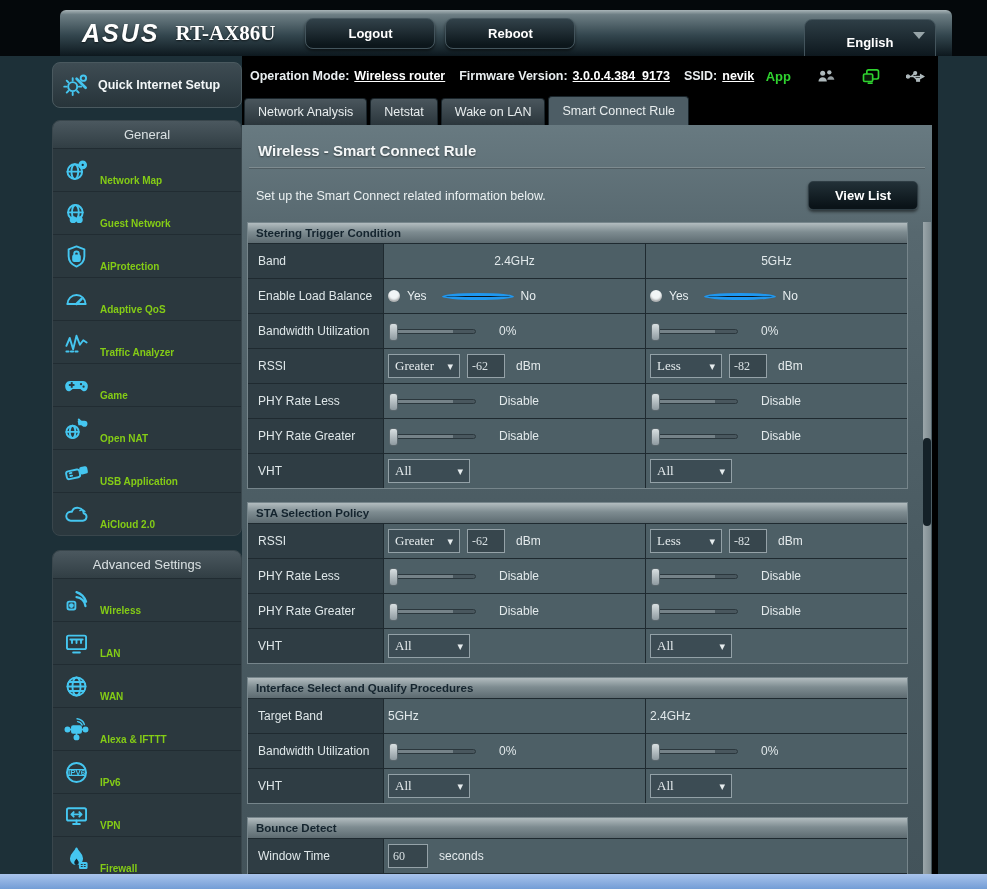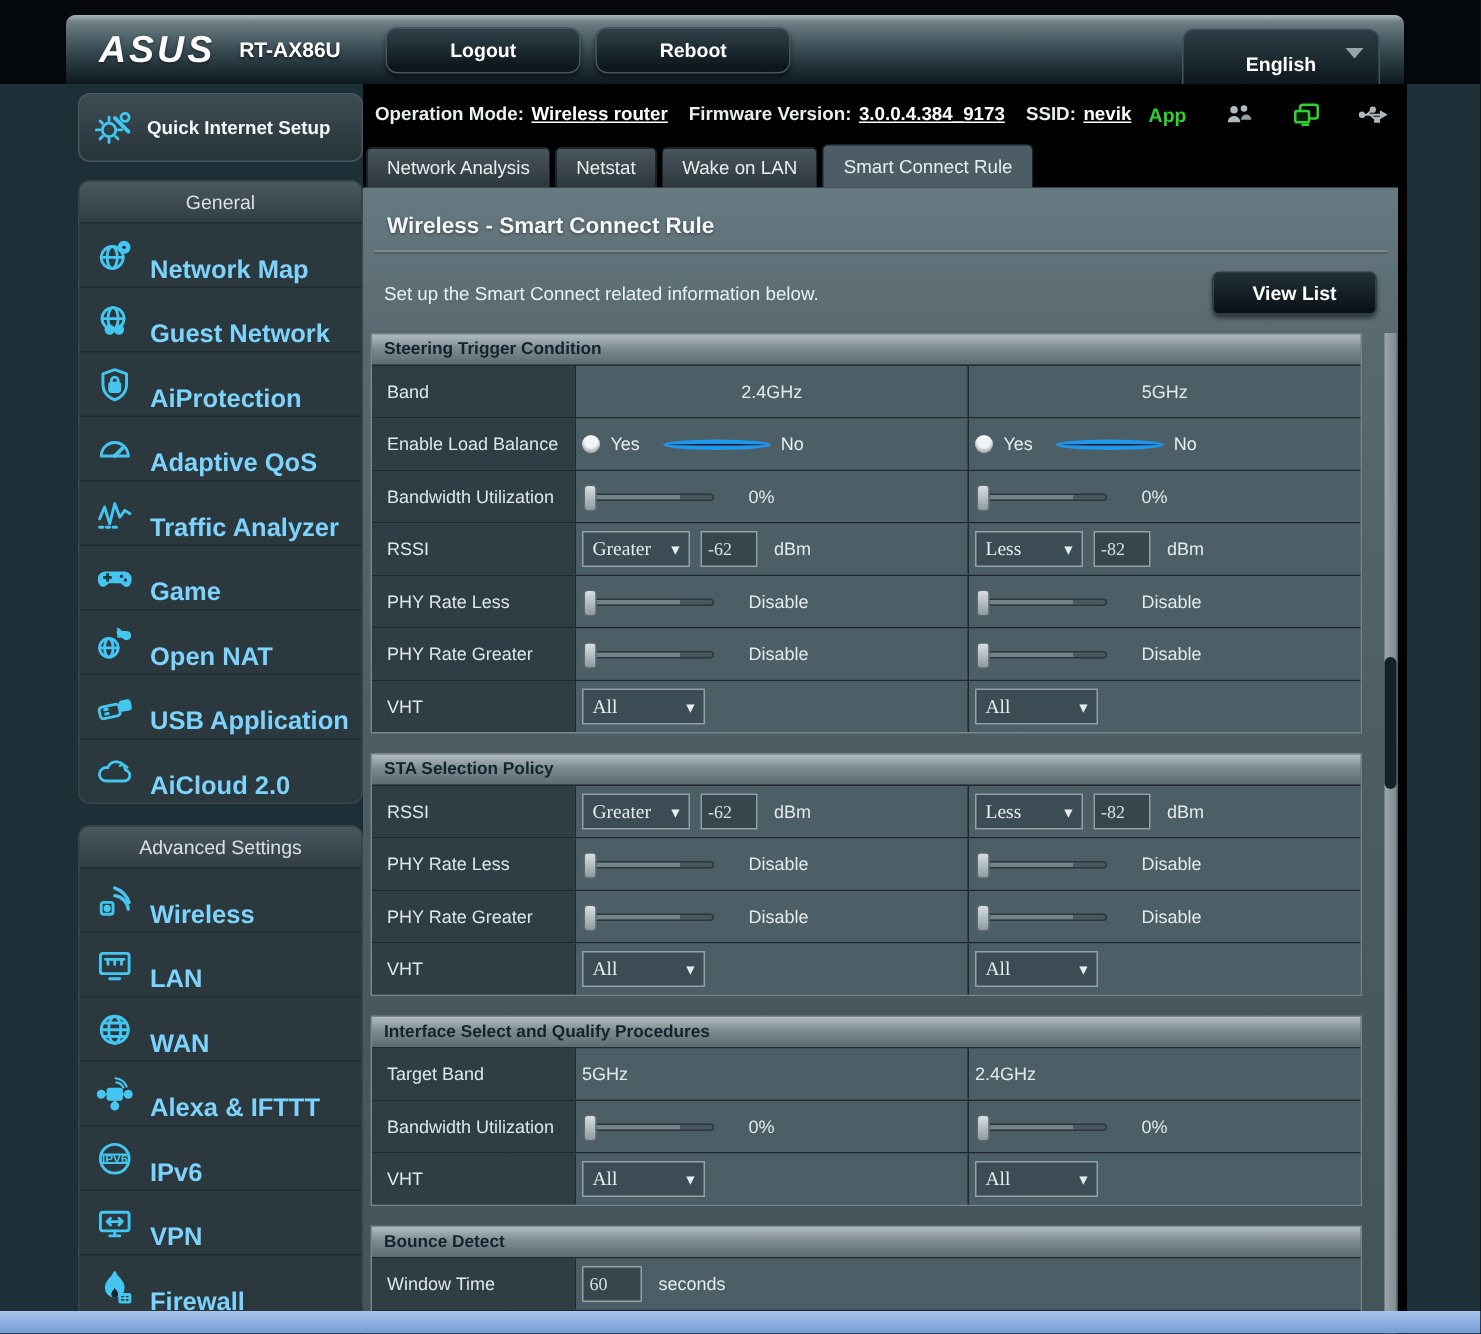--- a/index.html
+++ b/index.html
@@ -8,27 +8,27 @@
     font-family:"Liberation Sans", sans-serif;
     background:#1d3038;
     position:relative;
     overflow:hidden;
     color:#e7edee;
   }
   .top-black { position:absolute; left:0; top:0; width:987px; height:56px; background:#04080b; }
 
   
   .header-bar {
-    position:absolute; left:44px; top:10px; width:892px; height:46px;
+    position:absolute; left:60px; top:10px; width:892px; height:46px;
     background:linear-gradient(180deg,#a9b5b8 0%, #6d7e84 10%, #33464e 55%, #0d181e 100%);
     border-radius:6px 6px 0 0;
     display:flex; align-items:center;
   }
   .brand { font-size:25px; font-weight:bold; font-style:italic; letter-spacing:2px; color:#fff; margin-left:22px; text-shadow:0 1px 2px rgba(0,0,0,.6); }
-  .model { font-size:14px; font-weight:bold; color:#fff; margin-left:16px; text-shadow:0 1px 2px rgba(0,0,0,.6); }
+  .model { font-size:21px; font-weight:bold; color:#fff; margin-left:16px; text-shadow:0 1px 2px rgba(0,0,0,.6);font-family:Liberation Serif, serif; }
   .hbtn {
     width:130px; height:31px; margin-left:30px; border-radius:8px;
     background:linear-gradient(180deg,#32424a 0%, #0c161b 90%);
     border:1px solid #43545c; color:#fff; font-weight:bold; font-size:13px;
     display:flex; align-items:center; justify-content:center; cursor:pointer;
     box-shadow:0 2px 3px rgba(0,0,0,.5);
   }
   .hbtn + .hbtn { margin-left:10px; }
   .lang-btn {
     position:absolute; right:16px; top:9px; width:132px; height:46px; border-radius:8px;
@@ -46,21 +46,21 @@
     background:linear-gradient(180deg,#3e4c53 0%, #27343a 100%);
     border:1px solid #4a595f;
     display:flex; align-items:center; gap:9px; padding:0 8px; cursor:pointer;
   }
   .qis-label { font-weight:bold; font-size:12.5px; color:#f2f6f7; line-height:1.2; }
   .group { border-radius:8px; background:#2b383e; border:1px solid #39464c; overflow:hidden; margin-bottom:14px; }
   .group-h { height:27px; background:linear-gradient(180deg,#4b585f 0%, #313e44 100%);
     display:flex; align-items:center; justify-content:center; color:#d9e0e2; font-size:13px; }
   .item { height:43px; display:flex; align-items:center; gap:10px; padding:0 6px 0 9px;
     border-top:1px solid #212c32; cursor:pointer; }
-  .item-label { font-weight:bold; font-size:17px; color:#7dd3fc;margin-top:20px; }
+  .item-label { font-weight:bold; font-size:10px; color:#84cc16;margin-top:20px; }
   .sicon { width:28px; height:28px; flex:0 0 28px; display:flex; align-items:center; justify-content:center; }
   .sicon svg { width:27px; height:27px; }
 
   
   .content { position:absolute; left:242px; top:56px; width:696px; height:833px; background:#000; }
   .infobar { height:40px; display:flex; align-items:center; padding:0 12px 0 8px; font-size:12.5px; color:#e9eef0; }
   .infobar b { font-weight:bold; }
   .ilink { font-weight:bold; text-decoration:underline; color:#fff; cursor:pointer; margin:0 14px 0 5px; }
   .ilink.last { margin-right:0; }
   .info-right { margin-left:auto; display:flex; align-items:center; gap:25px; }

